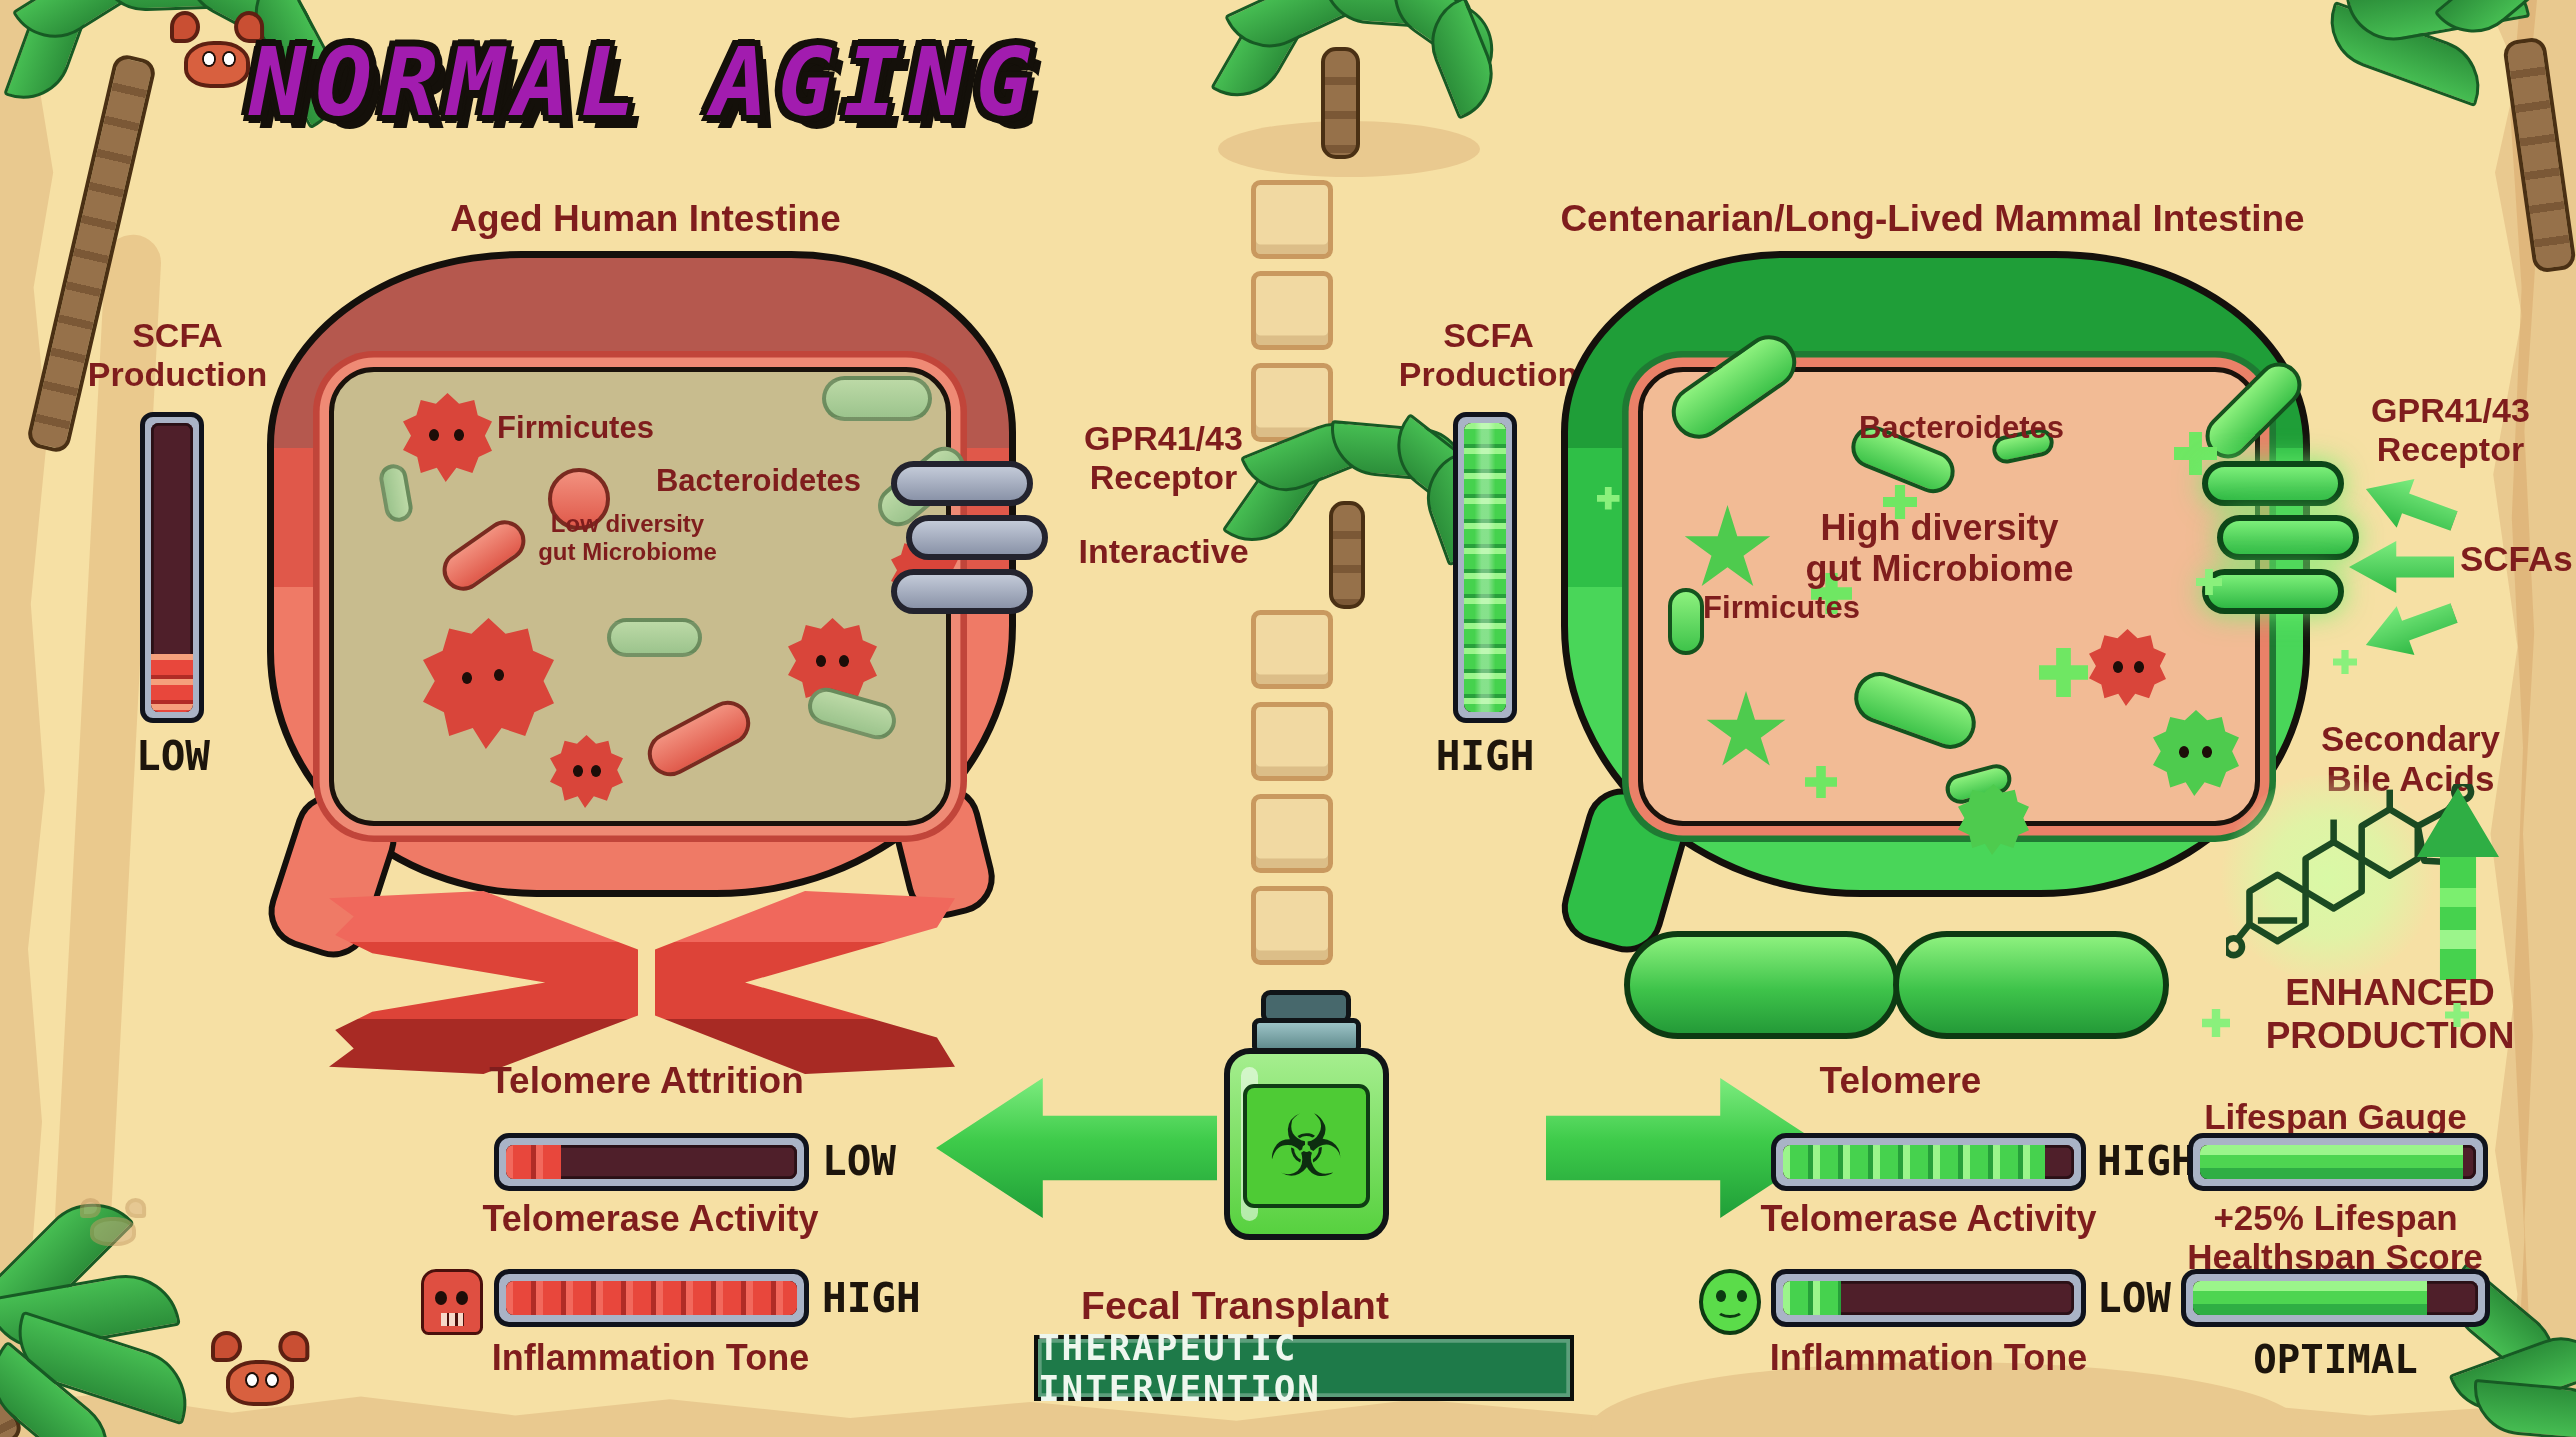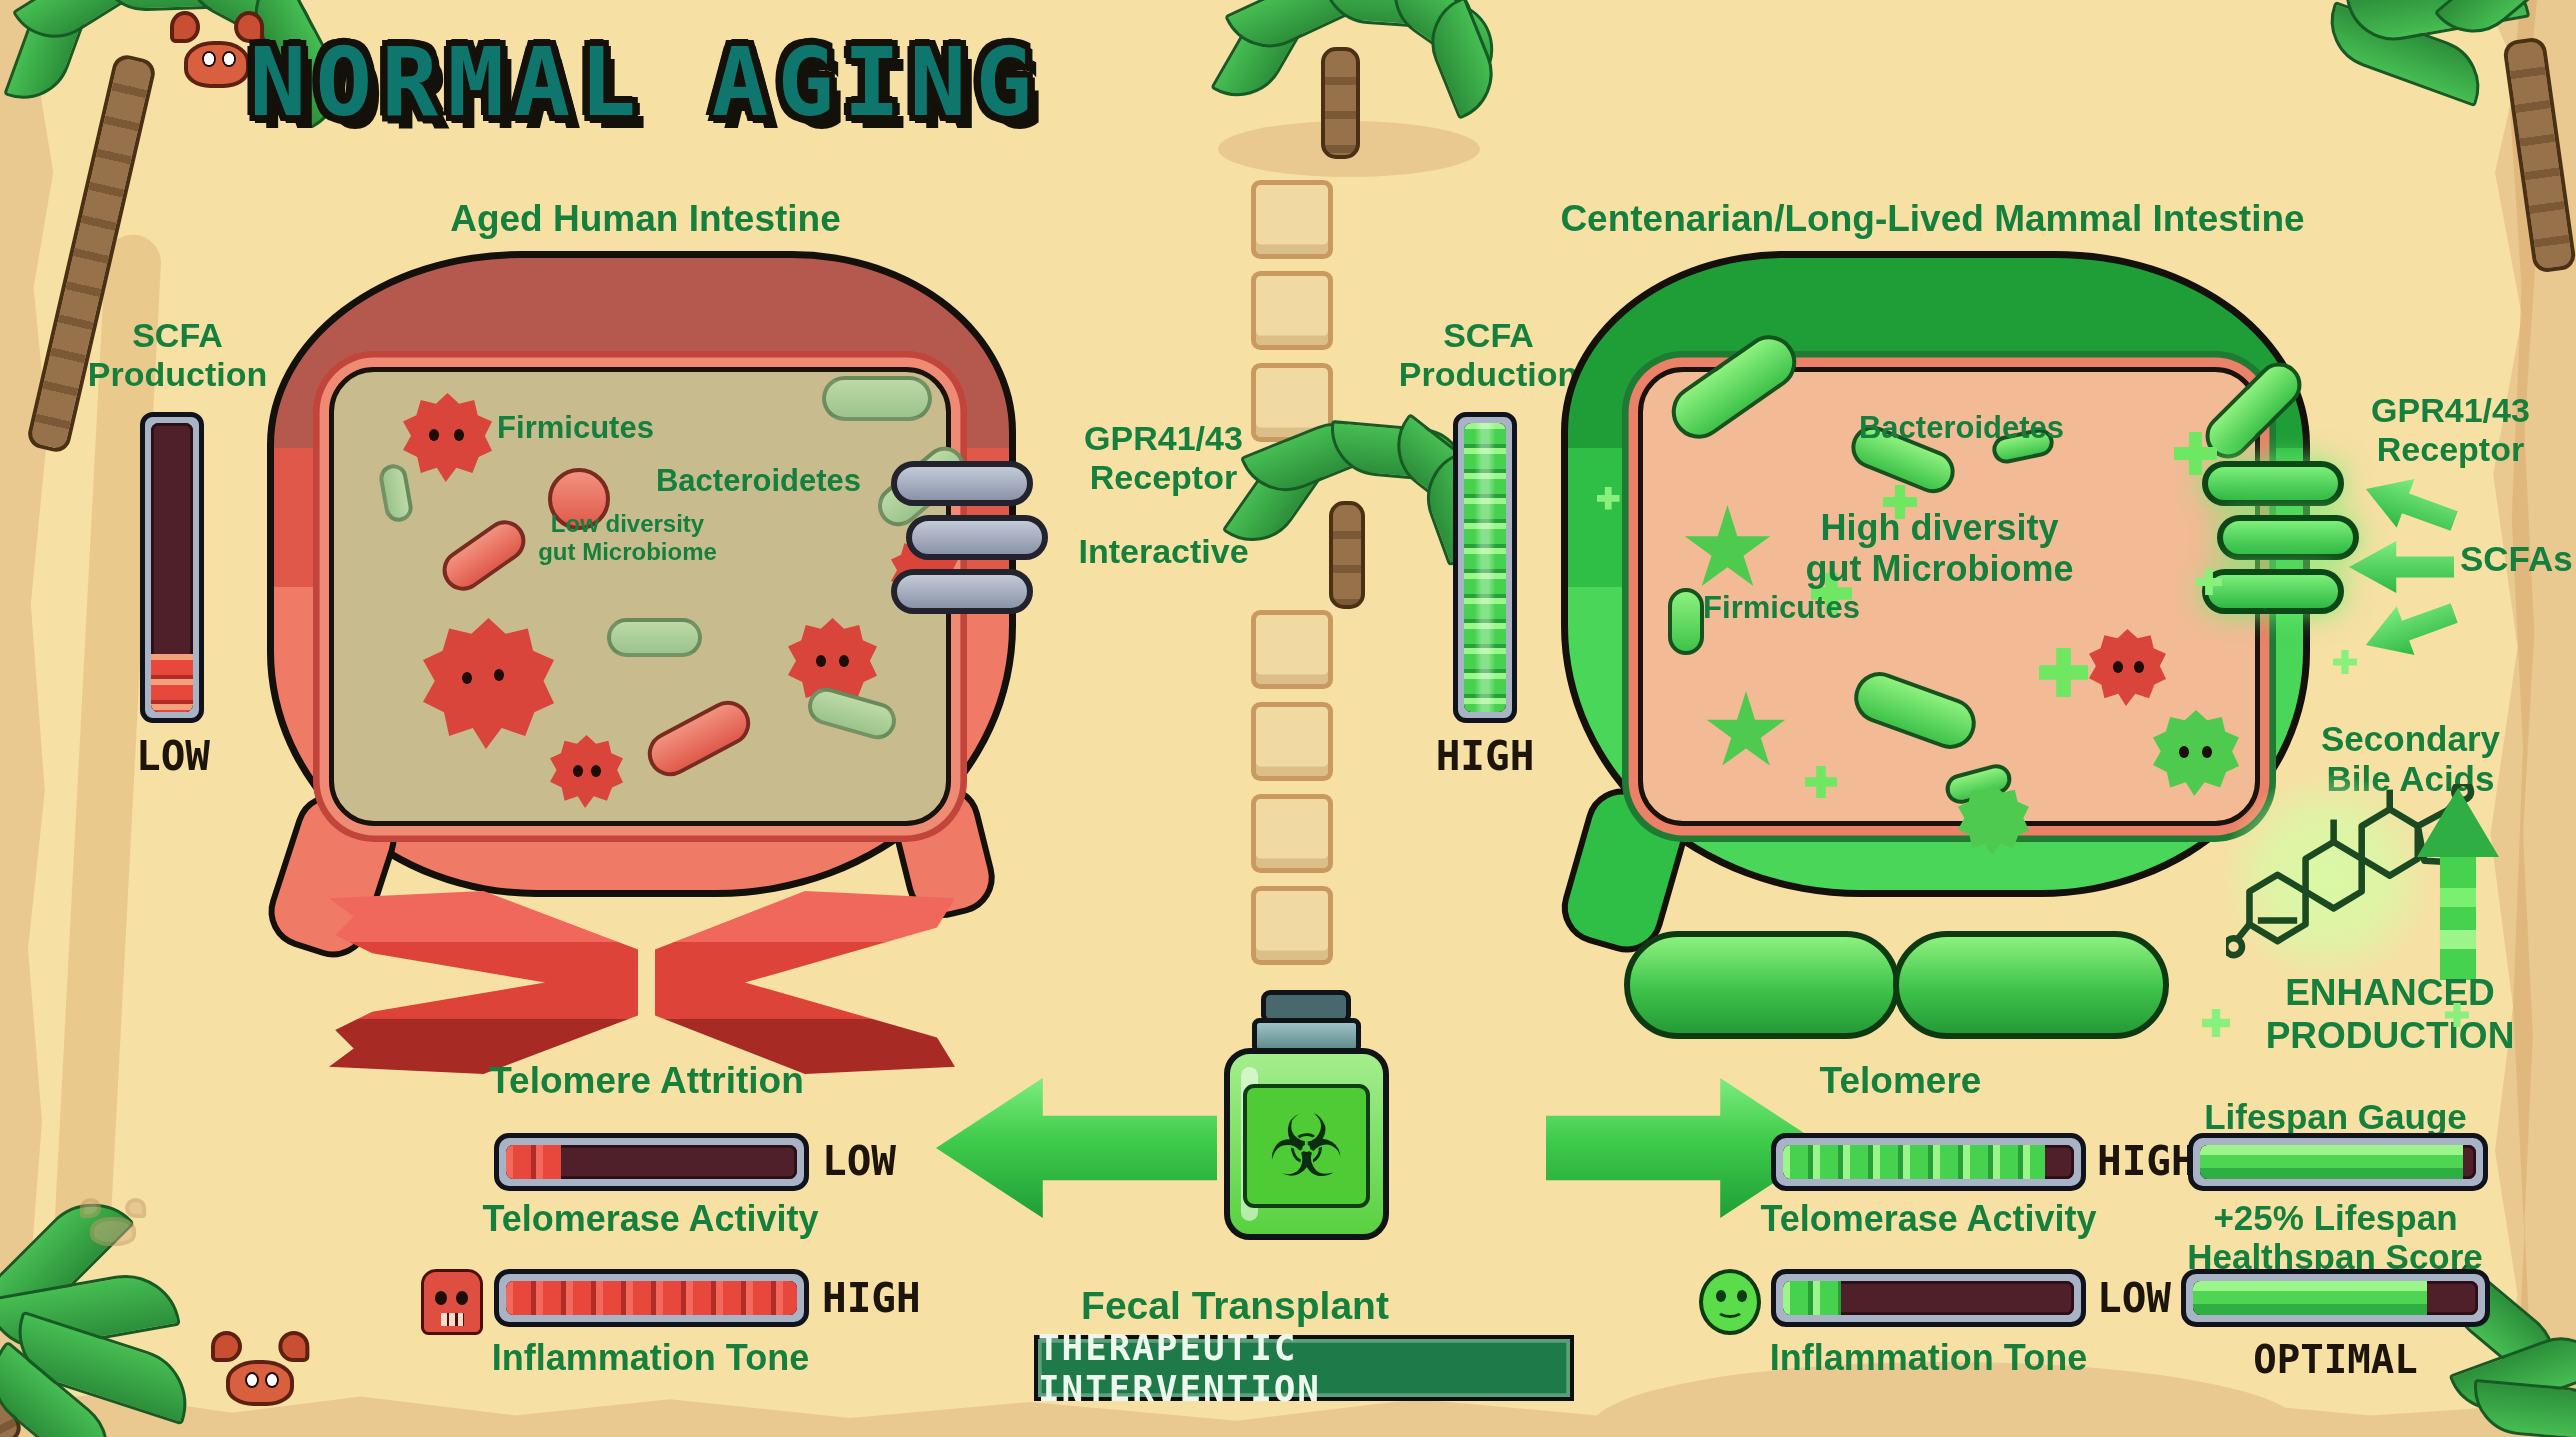--- a/index.html
+++ b/index.html
@@ -1,18 +1,18 @@
 <!DOCTYPE html>
 <html style="font-size:15px"><head>
 <meta charset="utf-8">
 <style>
   html,body{margin:0;padding:0;background:#f6e0a4;}
   .scene{position:relative;width:2576px;height:1438px;overflow:hidden;background:#f6e0a4;font-family:"Liberation Sans",sans-serif;}
   .abs{position:absolute;}
-  .lbl{position:absolute;font-family:"Liberation Sans",sans-serif;font-weight:bold;color:#15803d;text-align:center;line-height:1.15;}
+  .lbl{position:absolute;font-family:"Liberation Sans",sans-serif;font-weight:bold;color:#7f1d1d;text-align:center;line-height:1.15;}
   .pixel{font-family:"DejaVu Sans Mono",monospace;font-weight:bold;color:#1d150c;}
   .title{position:absolute;font-family:"DejaVu Sans Mono",monospace;font-weight:bold;text-align:center;letter-spacing:9.4px;font-size:94px;
     text-shadow:-5.6px -5.6px 0 #14100a,5.6px -5.6px 0 #14100a,-5.6px 5.6px 0 #14100a,5.6px 5.6px 0 #14100a,-7.5px 0 0 #14100a,7.5px 0 0 #14100a,0 -7.5px 0 #14100a,0 7.5px 0 #14100a,11.2px 13px 0 #14100a;}
   
   .sand{background:#e9c98f;}
   .sand-dark{background:#dcae72;}
   
   .brick{position:absolute;width:82px;height:79px;background:#f1d9a2;border:5.6px solid #c9995f;border-radius:9.4px;box-sizing:border-box;box-shadow:inset 0 -9.4px 0 rgba(160,110,60,.25);}
   
   .hgauge{position:absolute;box-sizing:border-box;background:#a9b3c6;border:5.6px solid #10131c;border-radius:15px;padding:6.6px;}
@@ -146,21 +146,21 @@
     <div class="crab-body"></div>
     <div class="eye" style="left:36px;top:47px;background:#fff;box-shadow:0 0 0 1.9px #1d0d08;"></div>
     <div class="eye" style="left:56px;top:47px;background:#fff;box-shadow:0 0 0 1.9px #1d0d08;"></div>
   </div>
   <div class="abs" style="left:80px;top:1196px;width:66px;height:58px;opacity:.5;">
     <div class="crab-claw" style="left:0;background:#d7b183;border-color:#c39a64;"></div>
     <div class="crab-claw" style="right:0;transform:scaleX(-1);background:#d7b183;border-color:#c39a64;"></div>
     <div class="crab-body" style="background:#d7b183;border-color:#c39a64;"></div>
   </div>
 
-  <div class="title" style="left:187px;top:28px;width:917px;color:#0f766e;">NORMAL AGING</div>
+  <div class="title" style="left:187px;top:28px;width:917px;color:#a21caf;font-style:italic;">NORMAL AGING</div>
   <div class="lbl" style="left:318px;top:198px;width:655px;font-size:37px;">Aged Human Intestine</div>
 
   <div class="lbl" style="left:42px;top:316px;width:271px;font-size:34px;">
     <div>SCFA</div>
     <div>Production</div>
   </div>
   <div class="vgauge" style="left:140px;top:412px;width:64px;height:311px;">
     <div class="track">
       <div class="vfill vseg-red" style="height: 20%;"></div>
     </div>

